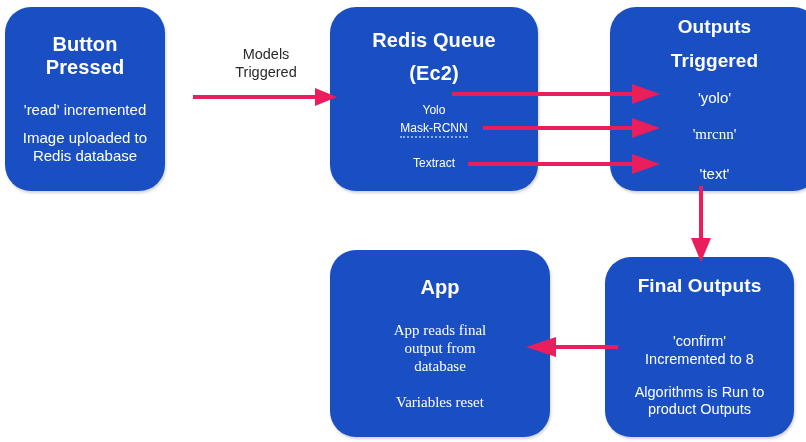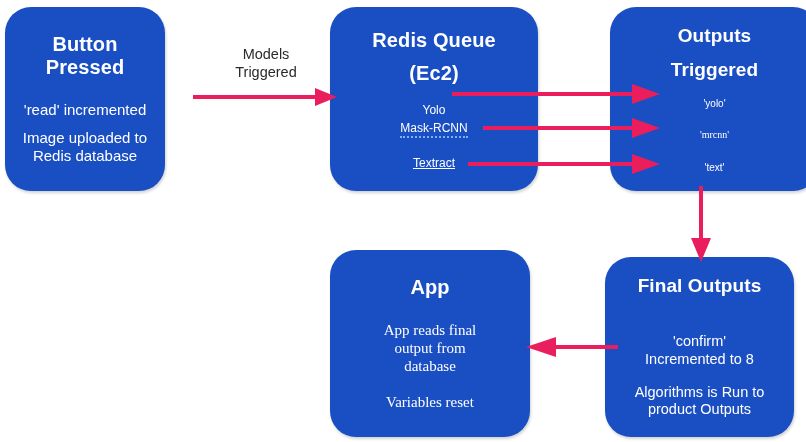--- a/index.html
+++ b/index.html
@@ -56,40 +56,40 @@
 
   
   #box-redis-queue {
     left: 330px; top: 7px; width: 208px; height: 184px;
     padding: 10px 8px;
   }
   #box-redis-queue .title { font-size: 20px; margin-bottom: 10px; }
   #box-redis-queue .item  { font-size: 12px; }
   #box-redis-queue .item.sp1 { margin-top: 8px; }
   #box-redis-queue .item.sp2 { margin-top: 4px; }
-  #box-redis-queue .item.sp3 { margin-top: 21px; text-decoration: underline; }
+  #box-redis-queue .item.sp3 { margin-top: 21px; }
   .spell-underline {
     border-bottom: 2px dotted #7fb0ff;
     padding-bottom: 1px;
   }
 
   
   #box-outputs-uploaded {
     left: 610px; top: 7px; width: 209px; height: 184px;
     padding: 10px 8px;
   }
   #box-outputs-uploaded .title { font-size: 19px; margin-bottom: 12px; }
-  #box-outputs-uploaded .item  { font-size: 10px; }
+  #box-outputs-uploaded .item  { font-size: 15px; }
   #box-outputs-uploaded .item.sp1 { margin-top: 6px; }
   #box-outputs-uploaded .item.sp2 { margin-top: 20px; font-family: Liberation Serif, serif; }
   #box-outputs-uploaded .item.sp3 { margin-top: 22px; }
 
   
   #box-app {
-    left: 330px; top: 250px; width: 200px; height: 187px;
+    left: 330px; top: 250px; width: 220px; height: 187px;
     padding: 26px 14px;
   }
   #box-app .title { font-size: 20px; margin-bottom: 22px; }
   #box-app .line  { font-size: 15px; font-family: Liberation Serif, serif; }
   #box-app .spacer { height: 18px; }
 
   
   #box-final-outputs {
     left: 605px; top: 257px; width: 189px; height: 180px;
     padding: 10px 8px;

